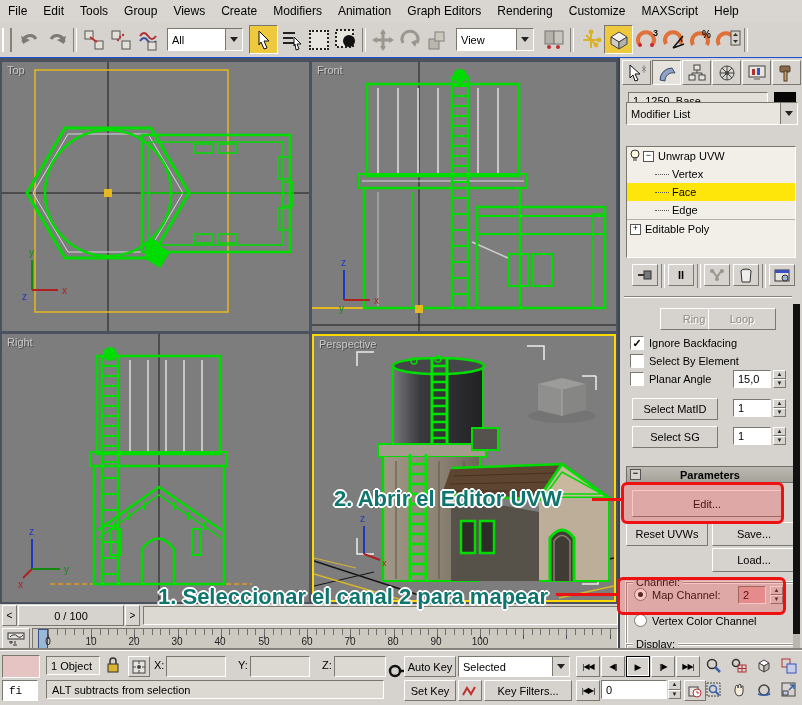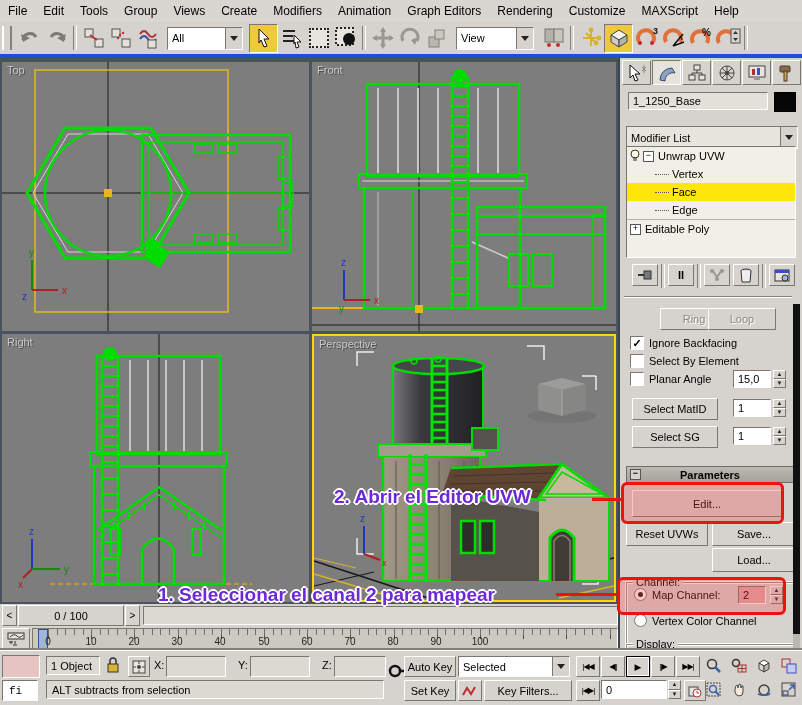--- a/index.html
+++ b/index.html
@@ -11,21 +11,21 @@
   .btn{display:flex;align-items:center;justify-content:center;cursor:default;user-select:none;}
   .pressed{border-color:#7a776f #ffffff #ffffff #7a776f;background:#e3e0da;}
   .ylw{background:#eec93e !important;}
   .dis{color:#8d8a82;text-shadow:1px 1px 0 #fff;}
   .ico{display:inline-flex;align-items:center;justify-content:center;}
   .vsep{width:2px;height:24px;border-left:1px solid #84817b;border-right:1px solid #fff;margin:0 3px;}
   
   #menubar{position:absolute;left:0;top:0;width:802px;height:22px;background:#d9d6d1;border-bottom:3px solid #0f172a;display:flex;align-items:center;font-size:12px;}
   #menubar span{padding:2px 8px;}
   
-  #toolbar{position:absolute;left:0;top:22px;width:802px;height:36px;background:#d6d3ce;border-bottom:4px solid #1d4ed8;display:flex;align-items:center;padding-left:2px;box-sizing:border-box;}
+  #toolbar{position:absolute;left:0;top:22px;width:802px;height:36px;background:#d6d3ce;border-bottom:1px solid #1d4ed8;display:flex;align-items:center;padding-left:2px;box-sizing:border-box;}
   .ti{width:27px;height:27px;}
   .combo{height:21px;background:#fff;border:1px solid;border-color:#7a776f #fff #fff #7a776f;display:flex;align-items:center;font-size:11px;}
   .combo .cval{flex:1;padding-left:4px;white-space:nowrap;overflow:hidden;}
   .combo .cbtn{width:16px;height:100%;background:#d6d3ce;border-left:1px solid #7a776f;display:flex;align-items:center;justify-content:center;}
   .arrow-dn{width:0;height:0;border-left:4px solid transparent;border-right:4px solid transparent;border-top:5px solid #222;}
   
   #workspace{position:absolute;left:0;top:58px;width:618px;height:546px;background:#49525e;}
   .viewport{position:absolute;background:#7d7d7d;overflow:hidden;}
   .vp-label{position:absolute;left:5px;top:2px;color:#c9c9c9;font-size:11px;text-shadow:1px 1px 0 #4c4c4c;z-index:3;}
   .vpsvg{position:absolute;left:0;top:0;}
@@ -50,21 +50,21 @@
   .minusbox{position:absolute;left:3px;top:2px;width:9px;height:9px;background:#d6d3ce;border:1px solid #555;font-size:9px;line-height:7px;text-align:center;}
   .gbox{position:absolute;border:1px solid #918e85;box-shadow:1px 1px 0 #fff inset, -1px -1px 0 #fff;}
   .gbox .glabel{position:absolute;left:6px;top:-7px;background:#d6d3ce;padding:0 3px;font-size:11px;}
   .cb{width:12px;height:12px;background:#fff;border:1px solid;border-color:#7a776f #fff #fff #7a776f;display:inline-flex;align-items:center;justify-content:center;font-size:11px;font-weight:bold;margin-right:5px;}
   .radio{width:11px;height:11px;border-radius:50%;background:#fff;border:1px solid #7a776f;display:inline-flex;align-items:center;justify-content:center;margin-right:5px;}
   .radio .dot{width:5px;height:5px;border-radius:50%;background:#1a1a1a;}
   .spin{display:inline-flex;flex-direction:column;width:13px;height:18px;}
   .spin div{flex:1;background:#d6d3ce;border:1px solid;border-color:#fff #7a776f #7a776f #fff;font-size:6px;line-height:6px;text-align:center;color:#222;}
   .numfield{height:18px;box-sizing:border-box;display:flex;align-items:center;padding-left:4px;font-size:11px;}
   
-  .anno{position:absolute;color:#6d28d9;font-weight:bold;font-size:19px;letter-spacing:0;white-space:nowrap;z-index:60;
+  .anno{position:absolute;color:#0f766e;font-weight:bold;font-size:22px;letter-spacing:0;white-space:nowrap;z-index:60;
     text-shadow:-2px 0 0 #fff,2px 0 0 #fff,0 -2px 0 #fff,0 2px 0 #fff,-1px -1px 0 #fff,1px -1px 0 #fff,-1px 1px 0 #fff,1px 1px 0 #fff;}
   .redbox{position:absolute;border:3px solid #ee1111;border-radius:6px;background:rgba(238,70,70,0.30);z-index:55;}
   .redline{position:absolute;height:3px;background:#ee1111;z-index:56;}
 </style>
 </head>
 <body>
 
 <div id="app">
 
   <div id="menubar">
@@ -575,21 +575,21 @@
             <rect x="7" y="7" width="3" height="10" fill="#c8a060" stroke="#4a3a26"></rect>
           </svg>
         </span>
     </div>
 
     <div class="sunken" style="position:absolute;left:8px;top:34px;width:140px;height:18px;display:flex;align-items:center;padding-left:4px;box-sizing:border-box;background:#e3e0da;">
       <span>1_1250_Base</span>
     </div>
     <div style="position:absolute;left:154px;top:34px;width:20px;height:18px;background:#060606;border:1px solid #000;"></div>
 
-    <div class="combo" style="position:absolute;left:6px;top:44px;width:170px;background:#e8e5df;margin-top:24px;">
+    <div class="combo" style="position:absolute;left:6px;top:44px;width:170px;background:#e8e5df;">
       <span class="cval">Modifier List</span>
       <span class="cbtn">
           <span class="arrow-dn"></span>
         </span>
     </div>
 
     <div style="position:absolute;left:6px;top:88px;width:170px;height:112px;background:#f2efe9;border:1px solid;border-color:#7a776f #fff #fff #7a776f;box-sizing:border-box;">
       <div class="stackrow">
         <span class="ico" style="width:16px;">
             <svg width="12" height="14">

